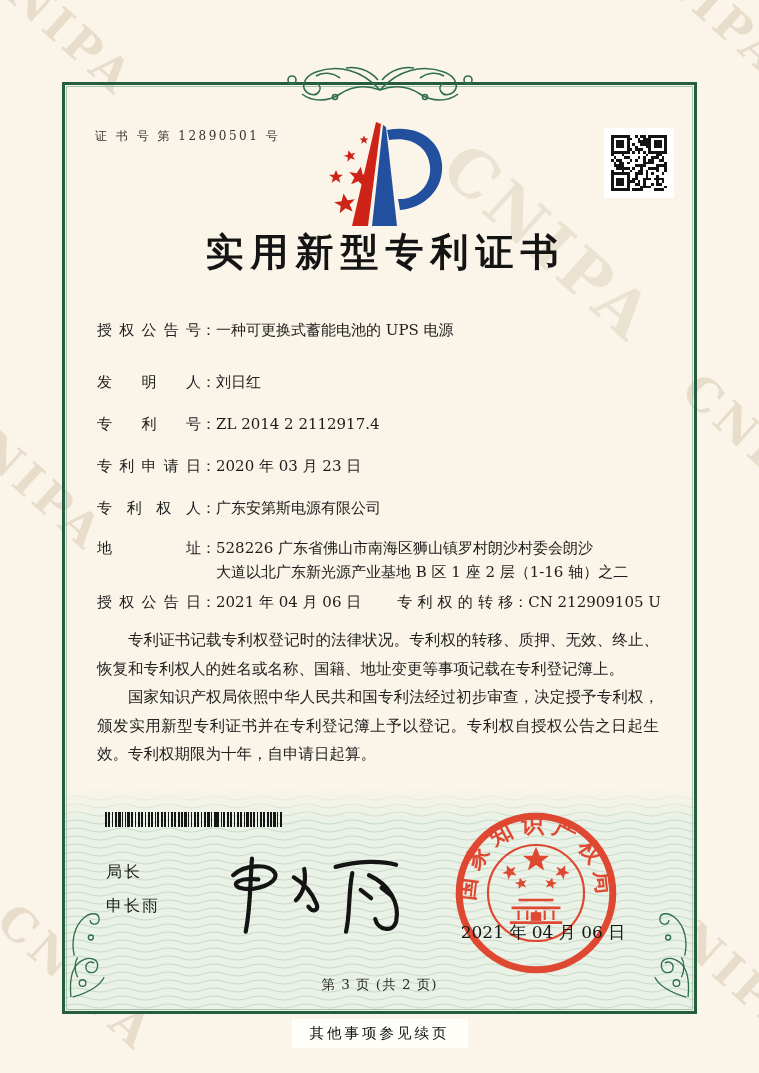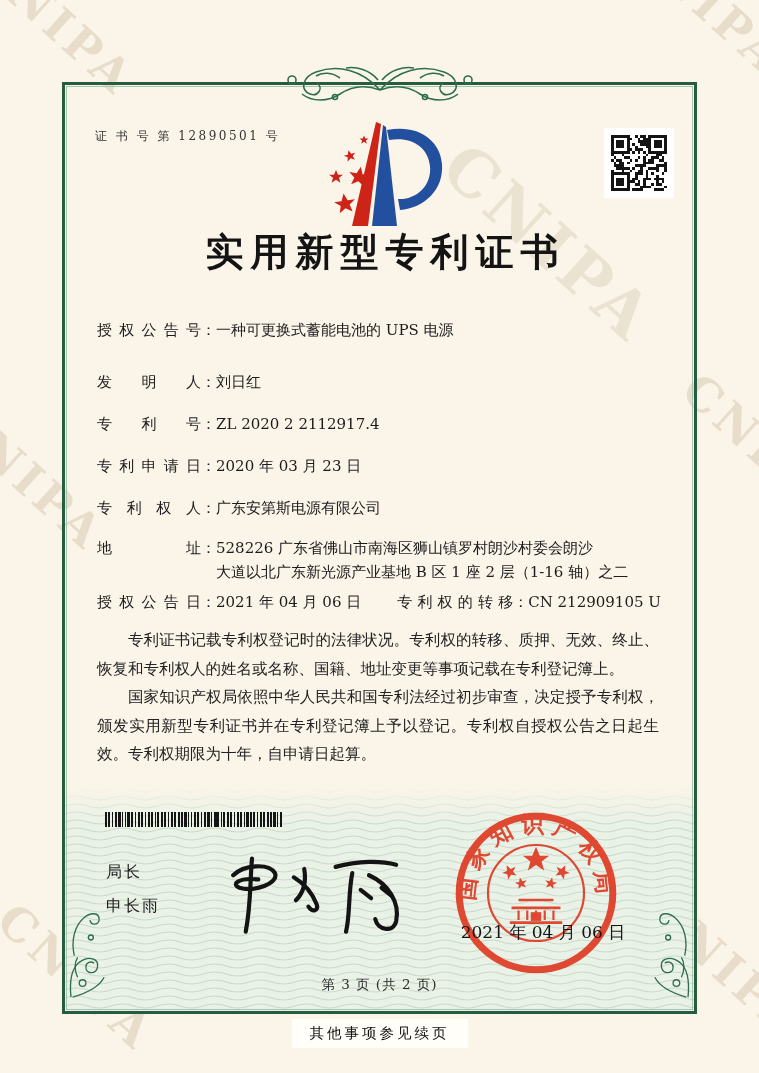--- a/index.html
+++ b/index.html
@@ -381,21 +381,21 @@
   <div class="title">实用新型专利证书</div>
 
   <div class="fields">
     <div class="frow mb27">
       <span class="flabel">授权公告号</span><span>：</span><span>一种可更换式蓄能电池的 UPS 电源</span>
     </div>
     <div class="frow mb17">
       <span class="flabel">发明人</span><span>：</span><span>刘日红</span>
     </div>
     <div class="frow mb17">
-      <span class="flabel">专利号</span><span>：</span><span>ZL 2020 2 2112917.4</span>
+      <span class="flabel">专利号</span><span>：</span><span>ZL 2014 2 2112917.4</span>
     </div>
     <div class="frow mb17">
       <span class="flabel">专利申请日</span><span>：</span><span>2020 年 03 月 23 日</span>
     </div>
     <div class="frow mb15">
       <span class="flabel">专利权人</span><span>：</span><span>广东安第斯电源有限公司</span>
     </div>
     <div class="frow addr mb6">
       <span><span class="flabel">地址</span><span>：</span></span>
       <span class="lines">

